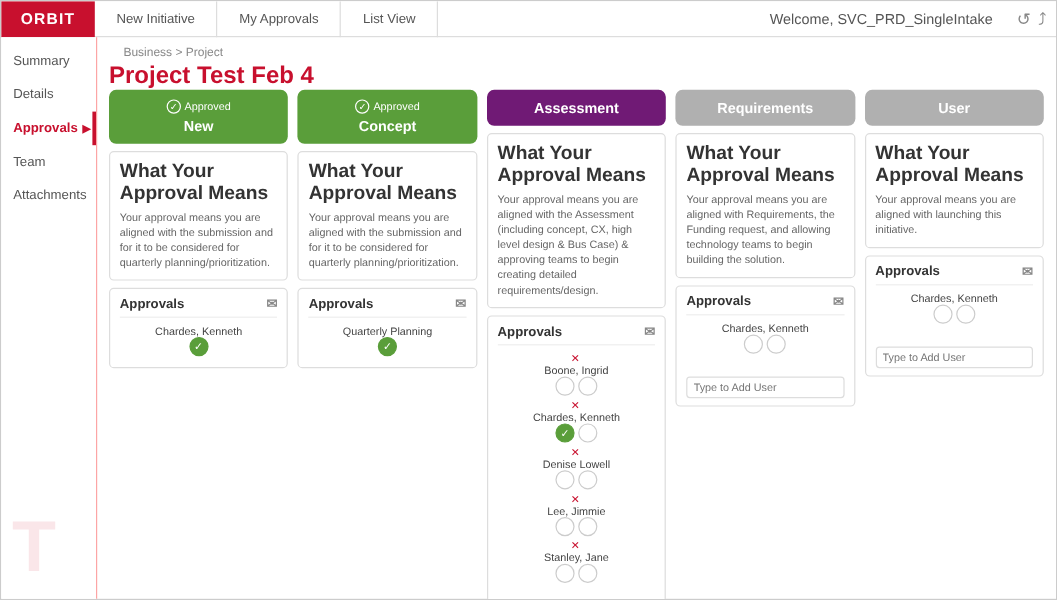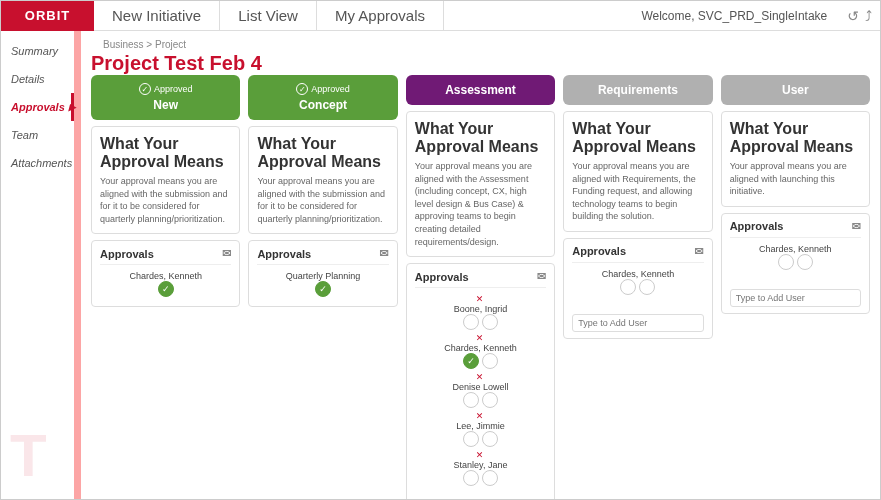--- a/index.html
+++ b/index.html
@@ -8,21 +8,21 @@
     
     .top-nav {
       display: flex;
       align-items: center;
       background: #fff;
       border-bottom: 1px solid #ddd;
       height: 30px;
     }
     .logo-area {
       background: #c8102e;
-      width: 93px;
+      width: 78px;
       height: 30px;
       display: flex;
       align-items: center;
       justify-content: center;
       flex-shrink: 0;
     }
     .logo-text {
       color: #fff;
       font-weight: bold;
       font-size: 13px;
@@ -31,21 +31,21 @@
     .nav-links {
       display: flex;
       align-items: center;
       flex: 1;
     }
     .nav-link {
       padding: 0 18px;
       height: 30px;
       display: flex;
       align-items: center;
-      font-size: 15px;
+      font-size: 11px;
       cursor: pointer;
       color: #555;
       border-right: 1px solid #ddd;
     }
     .nav-welcome {
       font-size: 12px;
       color: #555;
       padding: 0 12px;
       margin-left: auto;
     }
@@ -71,24 +71,23 @@
     
     .main-layout {
       display: flex;
       height: calc(500px - 30px);
     }
 
     
     .sidebar {
       width: 80px;
       background: #fff;
-      border-right: 7px solid #fca5a5;
+      border-right: 1px solid #fca5a5;
       flex-shrink: 0;
       padding-top: 6px;
-      font-style: italic;
     }
     .sidebar-item {
       padding: 8px 10px;
       font-size: 11px;
       color: #555;
       cursor: pointer;
       display: flex;
       align-items: center;
       gap: 4px;
     }
@@ -267,22 +266,22 @@
   </style>
 </head>
 <body>
 
 <div class="top-nav">
   <div class="logo-area">
     <span class="logo-text">ORBIT</span>
   </div>
   <div class="nav-links">
     <div class="nav-link">New Initiative</div>
+    <div class="nav-link">My Approvals</div>
     <div class="nav-link">List View</div>
-    <div class="nav-link">My Approvals</div>
   </div>
   <div class="nav-welcome">Welcome, SVC_PRD_SingleIntake</div>
   <div class="nav-icons">
     <span class="nav-icon-btn">↺</span>
     <span class="nav-icon-btn">⤴</span>
   </div>
 </div>
 
 <div class="main-layout">
 

